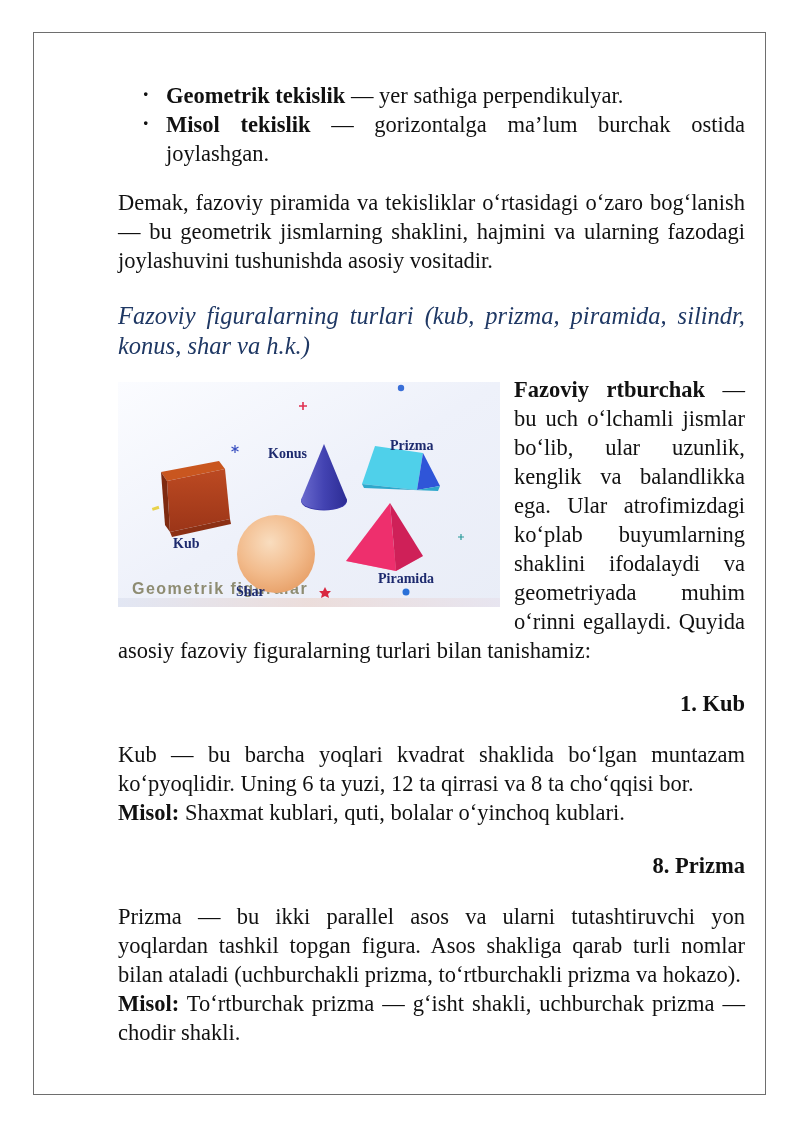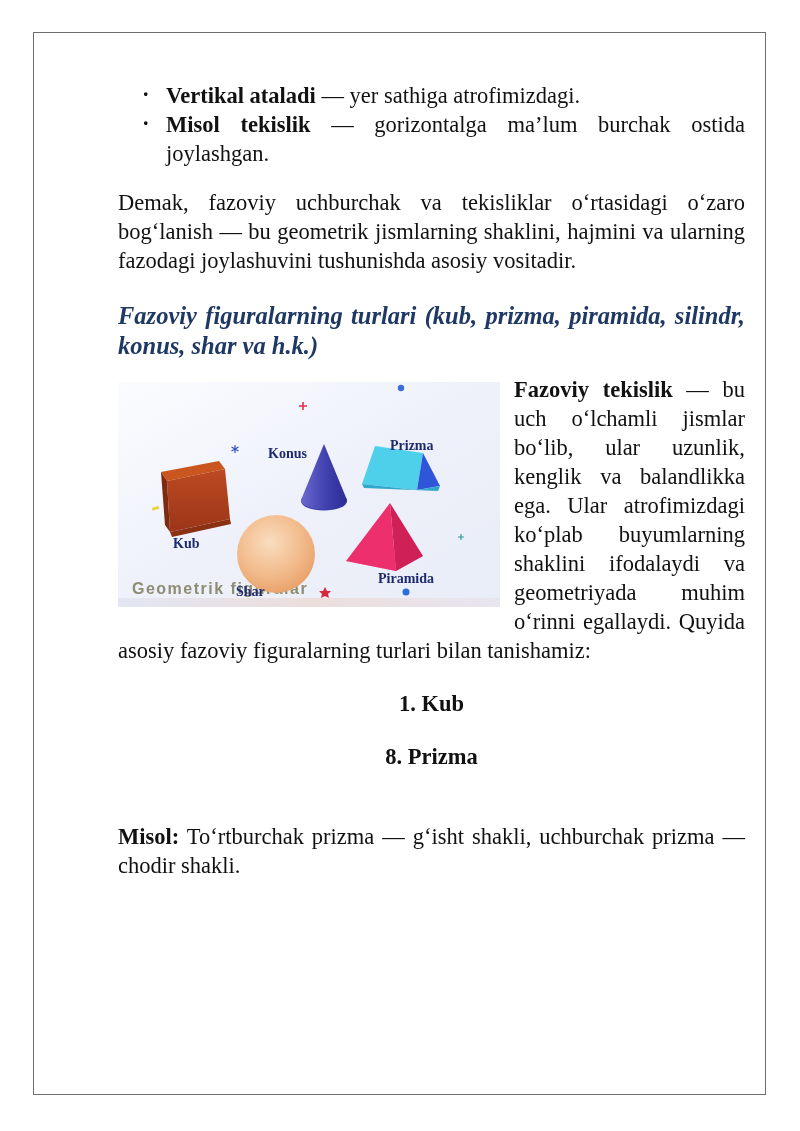--- a/index.html
+++ b/index.html
@@ -7,48 +7,48 @@
           font-family:"Liberation Serif","DejaVu Serif",serif;color:#111111;}
   .page{position:absolute;left:33px;top:32px;width:733px;height:1063px;
         border:1px solid #6e6e6e;background:#ffffff;box-sizing:border-box;
         padding:48px 22px 30px 84px;}
   .doc{width:627px;font-size:22.5px;line-height:29px;text-align:justify;}
   .bullet-list{margin:0 0 20px 0;padding:0;list-style:none;}
   .bullet-item{position:relative;padding-left:48px;margin:0;}
   .bullet-dot{position:absolute;left:24px;top:-1px;font-weight:bold;}
   b,.bold{font-weight:bold;}
   .para{margin:0 0 20px 0;}
-  .section-heading{margin:26px 0 14px 0;font-weight:bold;font-style:italic;
+  .section-heading{margin:26px 0 14px 0;font-weight:normal;font-style:italic;
         color:#1f3864;font-size:24.5px;line-height:30px;text-align:justify;}
   .fig{float:left;width:382px;height:225px;margin:7px 14px 5px 0;}
   .fig svg{display:block;}
   .fig-label{font-family:"Liberation Serif","DejaVu Serif",serif;font-weight:bold;
         font-size:14px;fill:#1d2a6e;}
   .fig-caption{font-family:"Liberation Sans","DejaVu Sans",sans-serif;font-weight:bold;
         font-size:16px;letter-spacing:1.5px;fill:#8e8c72;}
-  .sub-heading{clear:both;font-weight:bold;font-size:22.5px;margin:24px 0 22px 0;text-align:center;}
+  .sub-heading{clear:both;font-weight:bold;font-size:22.5px;margin:24px 0 22px 0;text-align:right;}
   .last-para{margin:0 0 22px 0;}
 </style>
 </head>
 <body>
 
 <div class="canvas">
   <div class="page">
     <div class="doc">
 
       <ul class="bullet-list">
         <li class="bullet-item">
-          <span class="bullet-dot">·</span><span class="bold">Vertikal ataladi</span><span> — yer sathiga atrofimizdagi.</span>
+          <span class="bullet-dot">·</span><span class="bold">Geometrik tekislik</span><span> — yer sathiga perpendikulyar.</span>
         </li>
         <li class="bullet-item">
           <span class="bullet-dot">·</span><span class="bold">Misol tekislik</span><span> — gorizontalga ma’lum burchak ostida joylashgan.</span>
         </li>
       </ul>
 
-      <p class="para">Demak, fazoviy uchburchak va tekisliklar o‘rtasidagi o‘zaro bog‘lanish — bu geometrik jismlarning shaklini, hajmini va ularning fazodagi joylashuvini tushunishda asosiy vositadir.</p>
+      <p class="para">Demak, fazoviy piramida va tekisliklar o‘rtasidagi o‘zaro bog‘lanish — bu geometrik jismlarning shaklini, hajmini va ularning fazodagi joylashuvini tushunishda asosiy vositadir.</p>
 
       <h2 class="section-heading">Fazoviy figuralarning turlari (kub, prizma, piramida, silindr, konus, shar va h.k.)</h2>
 
       <div>
         <div class="fig">
           <svg width="382" height="225" viewBox="0 0 382 225" xmlns="http://www.w3.org/2000/svg">
             <defs>
               <linearGradient id="bgGrad" x1="0" y1="0" x2="1" y2="1">
                 <stop offset="0" stop-color="#fbfcff"></stop>
                 <stop offset="0.5" stop-color="#eef1fa"></stop>
@@ -114,26 +114,28 @@
             <circle cx="283" cy="6" r="3.2" fill="#3a6fd8"></circle>
             <path d="M185,20 v8 M181,24 h8" stroke="#e03050" stroke-width="1.6"></path>
             <path d="M117,63 v8 M113.5,65 l7,4 M120.5,65 l-7,4" stroke="#3a50c0" stroke-width="1.2"></path>
             <rect x="34" y="125" width="7" height="3" fill="#e8d24a" transform="rotate(-18 37 126)"></rect>
             <path d="M343,152 v6 M340,155 h6" stroke="#2a9a9a" stroke-width="1.2"></path>
             <path d="M207,205 l2,4 4,0 -3,3 1,4 -4,-2 -4,2 1,-4 -3,-3 4,0 Z" fill="#d82840"></path>
             <circle cx="288" cy="210" r="3.5" fill="#2a70d8"></circle>
           </svg>
         </div>
 
-        <p class="para"><span class="bold">Fazoviy tekislik</span><span> — bu uch o‘lchamli jismlar bo‘lib, ular uzunlik, kenglik va balandlikka ega. Ular atrofimizdagi ko‘plab buyumlarning shaklini ifodalaydi va geometriyada muhim o‘rinni egallaydi. Quyida asosiy fazoviy figuralarning turlari bilan tanishamiz:</span></p>
+        <p class="para"><span class="bold">Fazoviy rtburchak</span><span> — bu uch o‘lchamli jismlar bo‘lib, ular uzunlik, kenglik va balandlikka ega. Ular atrofimizdagi ko‘plab buyumlarning shaklini ifodalaydi va geometriyada muhim o‘rinni egallaydi. Quyida asosiy fazoviy figuralarning turlari bilan tanishamiz:</span></p>
       </div>
 
       <h3 class="sub-heading">1. Kub</h3>
 
+      <p class="para"><span>Kub — bu barcha yoqlari kvadrat shaklida bo‘lgan muntazam ko‘pyoqlidir. Uning 6 ta yuzi, 12 ta qirrasi va 8 ta cho‘qqisi bor.</span><br>
+         <span class="bold">Misol:</span><span> Shaxmat kublari, quti, bolalar o‘yinchoq kublari.</span></p>
 
       <h3 class="sub-heading">8. Prizma</h3>
 
-      <p class="last-para"><br>
+      <p class="last-para"><span>Prizma — bu ikki parallel asos va ularni tutashtiruvchi yon yoqlardan tashkil topgan figura. Asos shakliga qarab turli nomlar bilan ataladi (uchburchakli prizma, to‘rtburchakli prizma va hokazo).</span><br>
          <span class="bold">Misol:</span><span> To‘rtburchak prizma — g‘isht shakli, uchburchak prizma — chodir shakli.</span></p>
 
     </div>
   </div>
 </div>
 
 </body></html>

